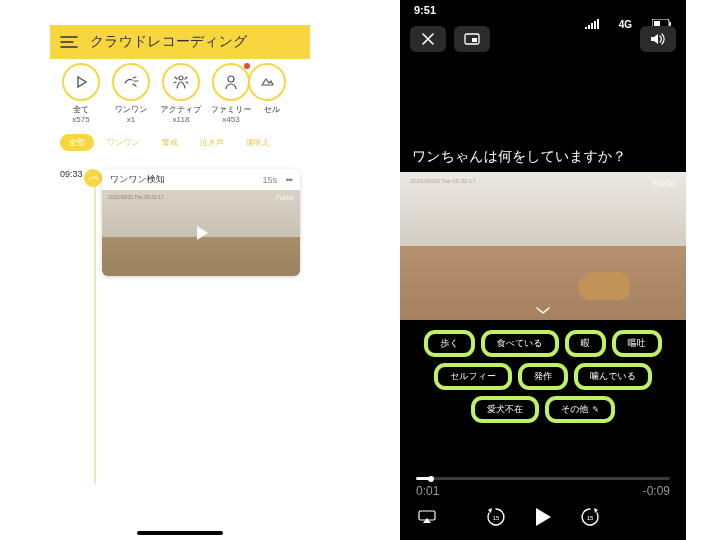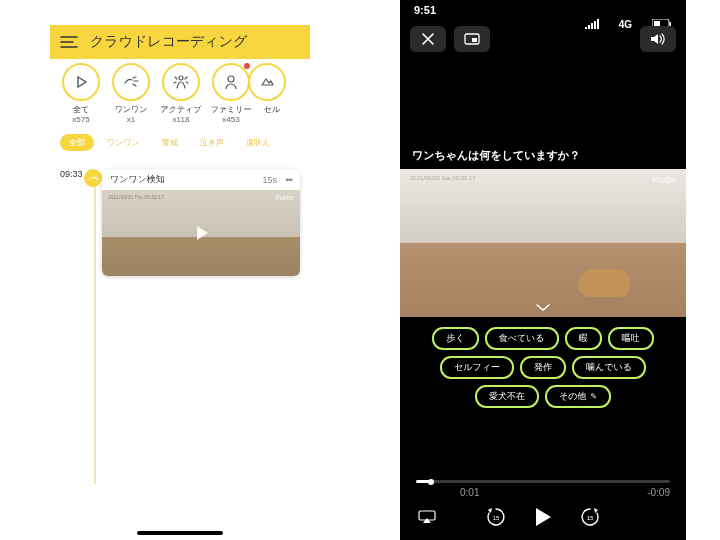--- a/index.html
+++ b/index.html
@@ -47,37 +47,37 @@
   
   .phone-b { width: 286px; background: #000; color: #fff; border-radius: 0; overflow: hidden; display: flex; flex-direction: column; }
   .b-status { height: 20px; display: flex; justify-content: space-between; align-items: center; padding: 0 14px; font-size: 11px; font-weight: 600; }
   .b-status .right { display: flex; align-items: center; gap: 20px; font-size: 10px; margin-top: 28px; }
 
   .b-top { display: flex; justify-content: space-between; padding: 6px 10px; }
   .bbtn { width: 36px; height: 26px; background: #2b2b2b; border-radius: 6px; display: flex; align-items: center; justify-content: center; }
   .bbtn-group { display: flex; gap: 8px; }
 
   .b-spacer { flex: 0 0 84px; }
-  .b-q { font-size: 11px; font-weight: 700; padding: 6px 12px; }
+  .b-q { font-size: 14px; font-weight: 400; padding: 6px 12px; }
   .b-video { height: 148px; background: linear-gradient(180deg,#ece8e2 0%,#d3cdc2 50%,#b59170 50%,#a6815f 100%); position: relative; }
   .b-video .wm { position: absolute; top: 6px; right: 10px; font-size: 9px; color: #fff; opacity: .85; font-style: italic; }
   .b-video .ts { position: absolute; top: 6px; left: 10px; font-size: 6px; color: #b0aaa0; }
   .pet { position: absolute; right: 56px; bottom: 20px; width: 52px; height: 28px; background: #c19358; border-radius: 16px 12px 10px 12px; }
   .b-video .chev { position: absolute; left: 50%; bottom: 4px; transform: translateX(-50%); }
 
   .b-tags { display: flex; flex-wrap: wrap; gap: 6px 6px; padding: 10px 14px; justify-content: center; }
-  .tag { font-size: 9px; color: #fff; border: 2px solid #bef264; border-radius: 11px; padding: 3px 12px; display: inline-flex; align-items: center; gap: 4px; }
+  .tag { font-size: 9px; color: #fff; border: 4px solid #bef264; border-radius: 11px; padding: 3px 12px; display: inline-flex; align-items: center; gap: 4px; }
   .pen { font-size: 8px; opacity: .85; }
 
   .b-grow { flex: 1; }
   .scrub { padding: 10px 16px 0; }
   .track { height: 3px; background: #3a3a3a; border-radius: 2px; position: relative; }
   .prog { position: absolute; left: 0; top: 0; height: 100%; width: 6%; background: #fff; border-radius: 2px; }
   .thumb-dot { position: absolute; left: 6%; top: 50%; transform: translate(-50%,-50%); width: 6px; height: 6px; border-radius: 50%; background: #fff; }
-  .times { display: flex; justify-content: space-between; font-size: 10px; color: #9a9a9a; margin-top: 4px; margin-left: 44px; }
+  .times { display: flex; justify-content: space-between; font-size: 12px; color: #9a9a9a; margin-top: 4px; }
 
   .b-ctrl { display: flex; justify-content: center; align-items: center; gap: 26px; padding: 8px 0 12px; position: relative; }
   .b-ctrl .air { position: absolute; left: 18px; }
 
   svg { display: block; }
 </style>
 </head>
 <body>
 
 <div class="gap-left"></div>

